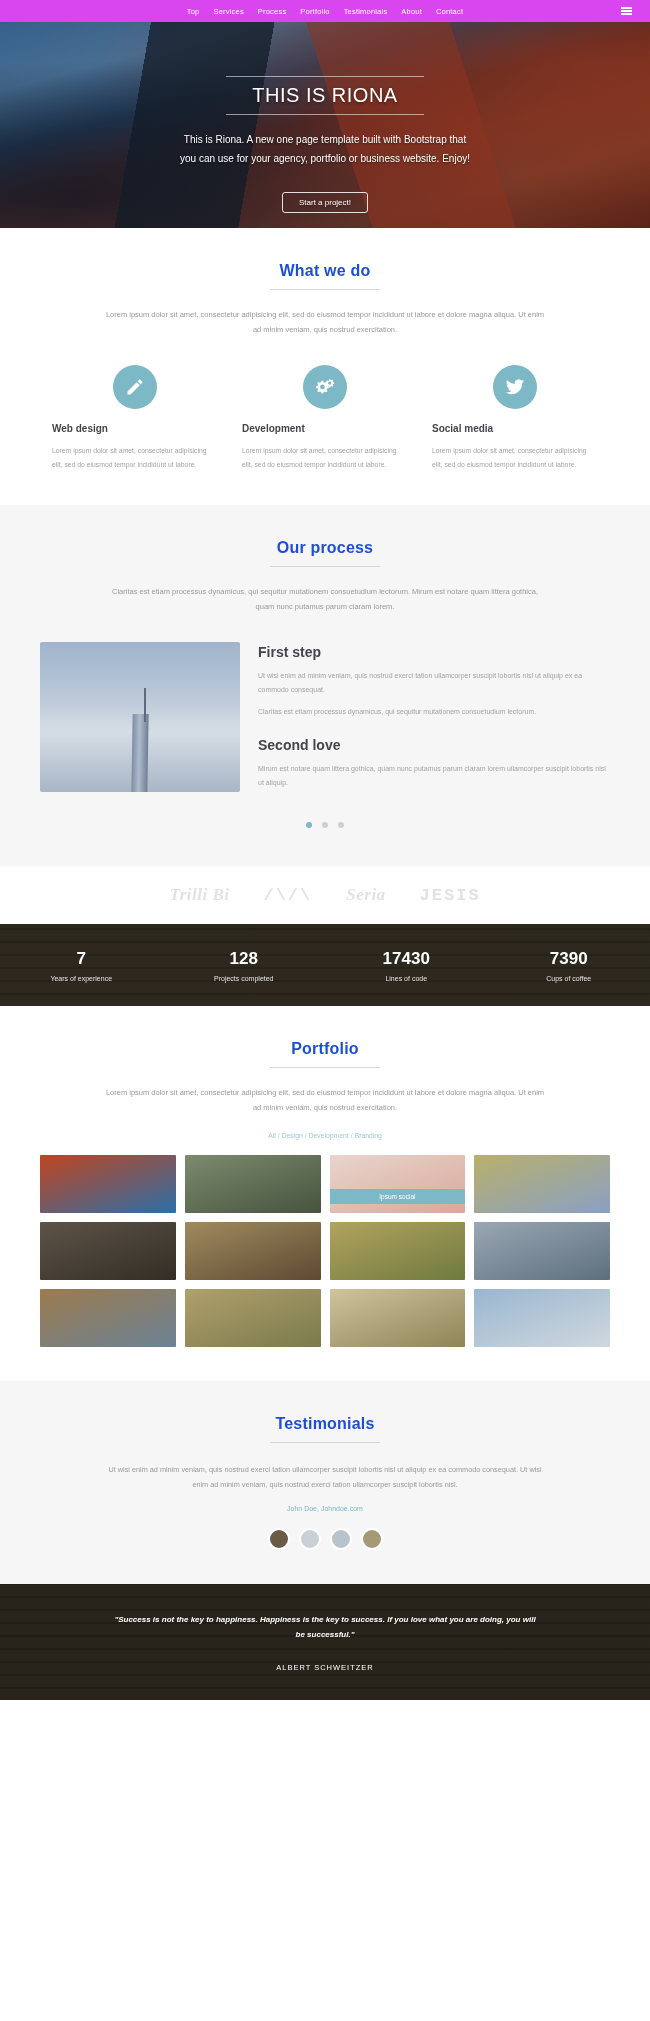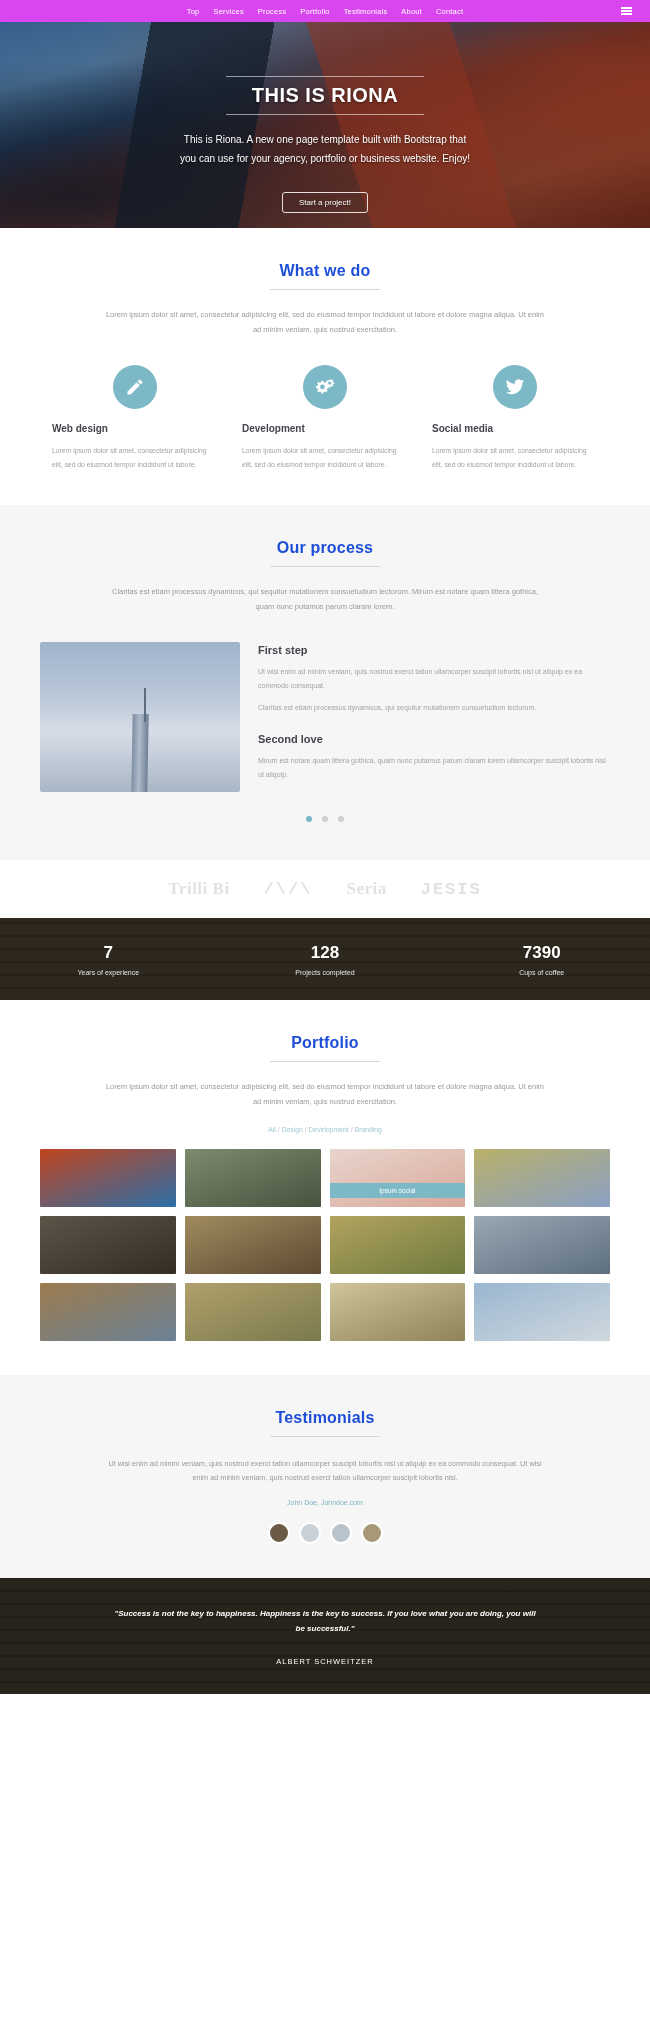--- a/index.html
+++ b/index.html
@@ -39,21 +39,21 @@
       radial-gradient(ellipse at 90% 20%, rgba(190,70,35,.6), transparent 60%);
   }
   .hero:after{
     content:""; position:absolute; inset:0; background:rgba(10,20,35,.22);
   }
   .hero-inner{
     position:relative; z-index:3; text-align:center;
     padding-top:54px; color:#fff;
   }
   .hero-title{
-    font-size:20px; font-weight:700; letter-spacing:.5px;
+    font-size:20px; font-weight:400; letter-spacing:.5px;
     display:inline-block; padding:7px 26px;
     border-top:1px solid rgba(255,255,255,.55);
     border-bottom:1px solid rgba(255,255,255,.55);
     text-shadow:0 1px 3px rgba(0,0,0,.5);
   }
   .hero-sub{
     margin:16px auto 8px; width:300px; font-size:10px; line-height:1.85;
     text-shadow:0 1px 2px rgba(0,0,0,.5);
   }
   .hero-btn{
@@ -105,40 +105,40 @@
     content:""; position:absolute; left:46%; bottom:0; width:16px; height:78px;
     background:linear-gradient(90deg,#7d8da3,#aebbcc 45%,#6f7e94);
     transform:skewX(-1deg);
   }
   .process-img:after{
     content:""; position:absolute; left:52%; bottom:70px; width:2px; height:34px;
     background:#5d6b7e;
   }
   .process-text{ flex:1; padding-top:2px; }
   .step-title{
-    font-size:11px; font-weight:700; color:#44444c; margin-bottom:9px;
+    font-size:14px; font-weight:700; color:#44444c; margin-bottom:9px;
   }
   .step-title.second{ margin-top:18px; }
   .step-p{
     font-size:7px; line-height:1.95; color:#a3a3a7; margin-bottom:9px;
   }
   .dots{ text-align:center; margin-top:16px; }
   .dot{
     display:inline-block; width:6px; height:6px; border-radius:50%;
     background:#cfcfcf; margin:0 3px;
   }
   .dot.active{ background:#7cb8c6; }
 
   
   .brands{
     height:58px; display:flex; align-items:center; justify-content:center;
     gap:34px; background:#fff;
   }
   .brand{
-    color:#e2e2e2; font-size:17px; font-weight:700;
+    color:#e2e2e2; font-size:17px; font-style:italic; font-weight:700;
     letter-spacing:.5px; font-family:"Liberation Serif", serif;
   }
   .brand.mono{ font-family:"Liberation Mono", monospace; font-style:normal; letter-spacing:2px; }
 
   
   .counters{
     height:82px; display:flex; align-items:center;
     background:
       linear-gradient(rgba(22,20,16,.72),rgba(22,20,16,.72)),
       repeating-linear-gradient(0deg,#6b5c45 0 11px,#4e432f 11px 13px),
@@ -288,20 +288,24 @@
 </div>
 
 <div class="counters">
   <div class="counter">
     <div class="counter-num">7</div>
     <div class="counter-lbl">Years of experience</div>
   </div>
   <div class="counter">
     <div class="counter-num">128</div>
     <div class="counter-lbl">Projects completed</div>
+  </div>
+  <div class="counter">
+    <div class="counter-num">17430</div>
+    <div class="counter-lbl">Lines of code</div>
   </div>
   <div class="counter">
     <div class="counter-num">7390</div>
     <div class="counter-lbl">Cups of coffee</div>
   </div>
 </div>
 
 <div class="section">
   <div class="sec-title">Portfolio</div>
   <div class="sec-rule"></div>

